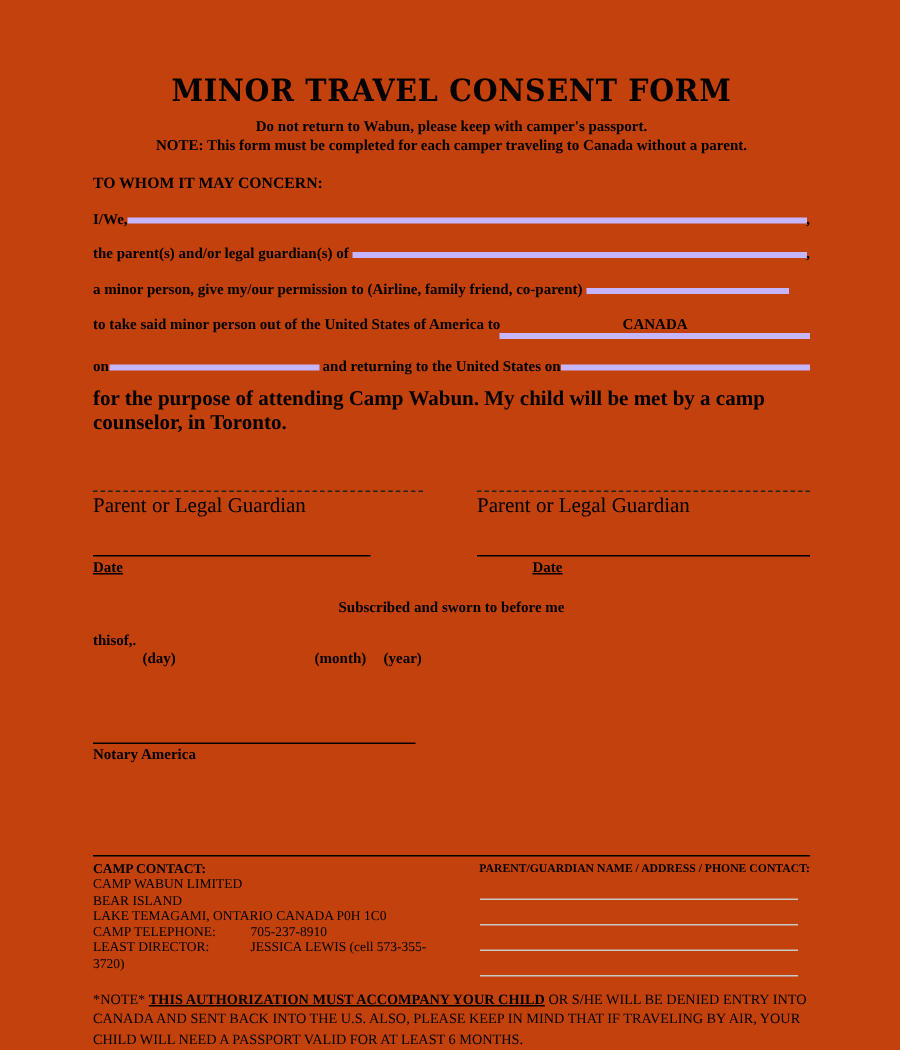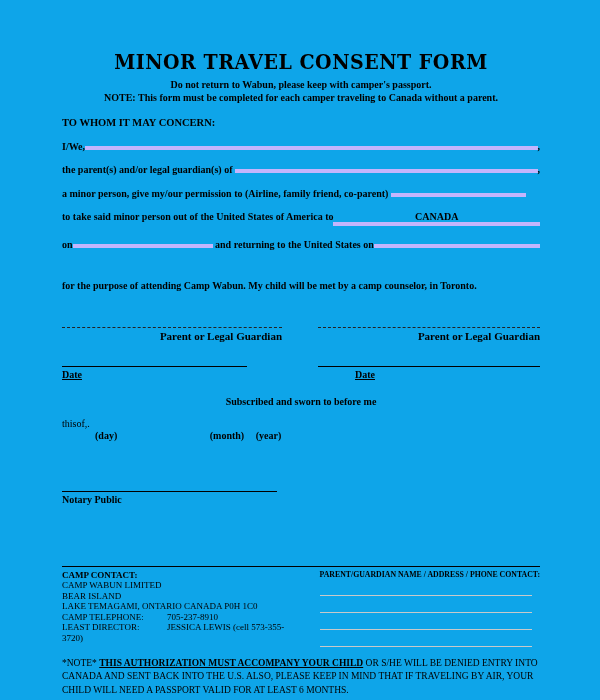--- a/index.html
+++ b/index.html
@@ -1,47 +1,47 @@
 <!DOCTYPE html>
 <html><head>
 <meta charset="utf-8">
 <style>
   html,body { margin:0; padding:0; background:#fff; }
   .page {
-    position:relative; width:600px; height:700px; background:#0ea5e9;
+    position:relative; width:600px; height:700px; background:#c2410c;
     font-family:"Liberation Serif", serif; color:#000; overflow:hidden;
   }
   .content { padding:50px 60px 0 62px; }
 
   .title {
     text-align:center; font-size:19px; font-weight:bold; letter-spacing:0.5px;
     transform:scaleY(1.08); margin:0 0 6px 0; font-family:"DejaVu Serif","Liberation Serif",serif;
   }
   .note-line { text-align:center; font-size:10px; font-weight:bold; line-height:13px; }
   .salutation { font-size:10.5px; font-weight:bold; margin-top:13px; }
 
   .frow { display:flex; align-items:baseline; font-size:10px; font-weight:bold; margin-top:12.5px; }
   .frow .txt { white-space:pre; }
   .blank { border-bottom:4px solid #c4b5fd; flex:1 1 auto; min-height:1px; }
   .blank.fixed { flex:0 0 auto; }
   .blank.center-text { text-align:center; font-weight:bold; line-height:11px; }
-  .plain-row { font-size:10px; font-weight:bold; margin-top:30px; }
+  .plain-row { font-size:14px; font-weight:bold; margin-top:9px; }
 
   .sig-block { display:flex; justify-content:space-between; margin-top:26px; }
   .sig-col { width:220px; }
   .sig-col.right { width:222px; }
   .sig-line { border-bottom:1px dashed #222; height:10px; }
-  .sig-label { font-size:11px; font-weight:bold; margin-top:2px;text-align:right; }
+  .sig-label { font-size:14px; font-weight:normal; margin-top:2px; }
   .date-line { border-bottom:1px solid #000; height:24px; }
   .date-line.short { width:185px; }
   .date-label { font-size:10px; font-weight:bold; margin-top:2px;text-decoration:underline; }
   .date-label.indent { padding-left:37px; }
 
   .sworn { font-size:10px; font-weight:bold; margin-top:16px;text-align:center; }
-  .sworn-row { display:flex; align-items:baseline; font-size:10px; font-weight:normal; margin-top:11px; }
+  .sworn-row { display:flex; align-items:baseline; font-size:10px; font-weight:bold; margin-top:11px; }
   .b-day   { flex:0 0 138px; }
   .b-month { flex:0 0 116px; }
   .b-year  { flex:0 0 57px; }
   .sworn-labels { font-size:10px; font-weight:bold; margin-top:1px; }
   .lbl-day   { display:inline-block; margin-left:33px; }
   .lbl-month { display:inline-block; margin-left:90px; }
   .lbl-year  { display:inline-block; margin-left:9px; }
 
   .notary-wrap { margin-top:40px; }
   .notary-line { border-bottom:1px solid #000; width:215px; height:10px; }
@@ -131,21 +131,21 @@
     </div>
 
     <div class="sworn-labels">
       <span class="lbl-day">(day)</span>
       <span class="lbl-month">(month)</span>
       <span class="lbl-year">(year)</span>
     </div>
 
     <div class="notary-wrap">
       <div class="notary-line"></div>
-      <div class="notary-label">Notary Public</div>
+      <div class="notary-label">Notary America</div>
     </div>
 
     <hr class="contact-rule">
 
     <div class="contact-cols">
       <div class="camp-col">
         <div class="camp-header">CAMP CONTACT:</div>
         <div class="camp-line">CAMP WABUN LIMITED</div>
         <div class="camp-line">BEAR ISLAND</div>
         <div class="camp-line">LAKE TEMAGAMI, ONTARIO CANADA P0H 1C0</div>

